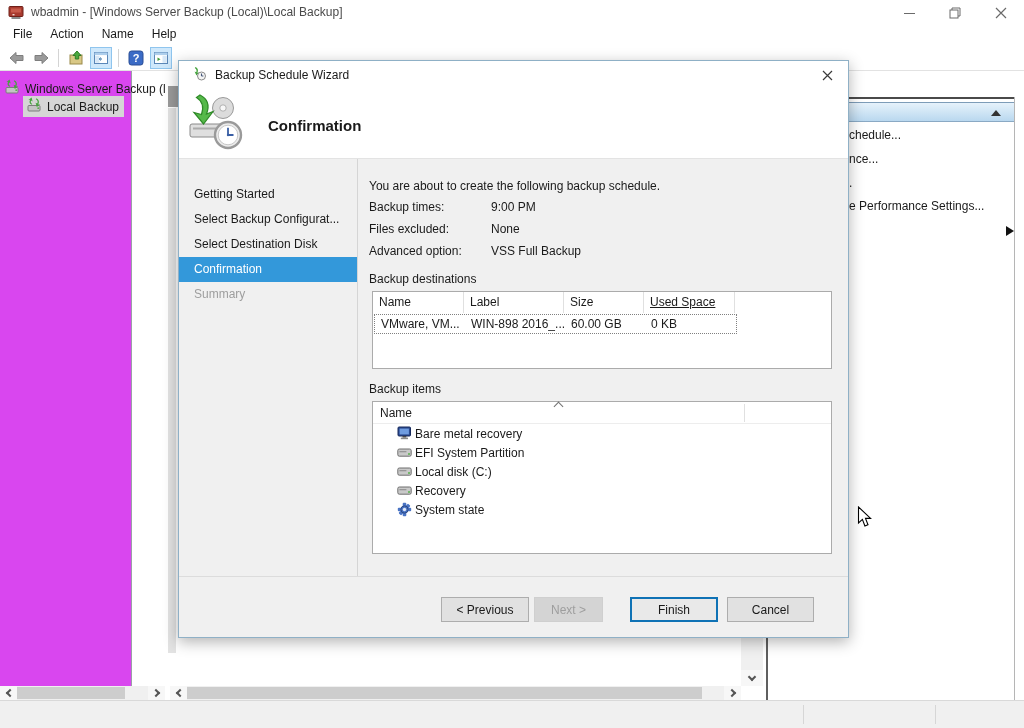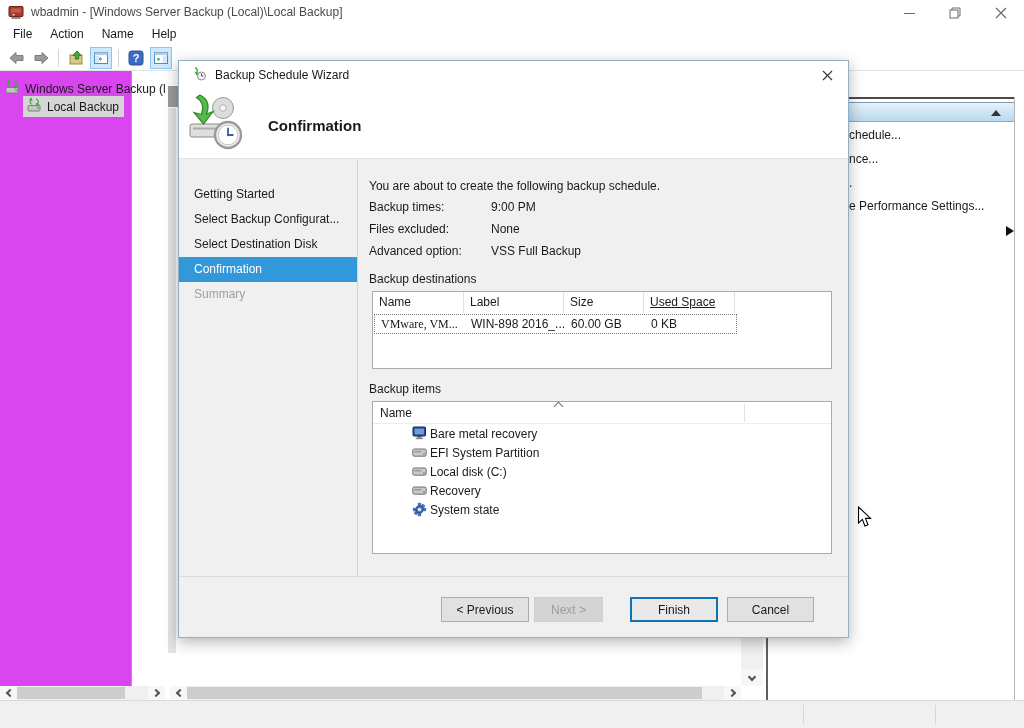--- a/index.html
+++ b/index.html
@@ -91,21 +91,21 @@
   .lv-hcell { border-right:1px solid #e0e0e0; padding:3px 0 0 6px; overflow:hidden; white-space:nowrap; }
   .lv-fill { flex:1; border-right:none; }
   .sel-row { position:absolute; left:1px; top:22px; width:363px; height:20px; border:1px dotted #808080; display:flex; align-items:center; }
   .sel-cell { padding-left:6px; overflow:hidden; white-space:nowrap; }
 
   .items-list { position:absolute; left:193px; top:340px; width:460px; height:153px; background:#fff; border:1px solid #ababab; }
   .il-header { position:relative; height:22px; border-bottom:1px solid #ededed; }
   .il-hname { position:absolute; left:7px; top:4px; }
   .il-colsep { position:absolute; left:371px; top:2px; height:18px; width:1px; background:#e0e0e0; }
   .sort-chev { position:absolute; left:182px; top:1px; width:7px; height:7px; border-left:1px solid #707070; border-bottom:1px solid #707070; transform:rotate(135deg); }
-  .il-row { height:19px; display:flex; align-items:center; padding-left:39px; }
+  .il-row { height:19px; display:flex; align-items:center; padding-left:24px; }
   .il-row .ic { width:15px; height:15px; margin-right:3px; flex:0 0 15px; }
 
   .footer-sep { position:absolute; left:0; right:0; top:515px; height:1px; background:#dcdcdc; }
   .btn { position:absolute; top:536px; height:25px; background:#e1e1e1; border:1px solid #adadad;
          display:flex; align-items:center; justify-content:center; font-size:12px; }
   .btn.default { border:2px solid var(--finish-border); background:#e9e9e9; }
   .btn.disabled { background:#d4d4d4; border:1px solid #cfcfcf; color:#9e9e9e; }
 
   .cursor { position:absolute; left:857px; top:506px; z-index:50; }
 </style>
@@ -321,21 +321,21 @@
   <div class="section-label" style="top:211px">Backup destinations</div>
   <div class="dest-table" id="dest-table">
       <div class="lv-header">
         <div class="lv-hcell" style="width: 91px;">Name</div>
         <div class="lv-hcell" style="width: 100px;">Label</div>
         <div class="lv-hcell" style="width: 80px;">Size</div>
         <div class="lv-hcell" style="width: 91px; text-decoration: underline;">Used Space</div>
         <div class="lv-hcell lv-fill"></div>
       </div>
       <div class="sel-row">
-        <div class="sel-cell" style="width: 90px; font-family: Liberation Serif, serif;">VMware, VM...</div>
+        <div class="sel-cell" style="width: 90px;">VMware, VM...</div>
         <div class="sel-cell" style="width: 100px;">WIN-898 2016_...</div>
         <div class="sel-cell" style="width: 80px;">60.00 GB</div>
         <div class="sel-cell" style="width: 91px;">0 KB</div>
       </div>
     </div>
 
   <div class="section-label" style="top:321px">Backup items</div>
   <div class="items-list" id="items-list">
       <div class="il-header">
         <span class="il-hname">Name</span>

